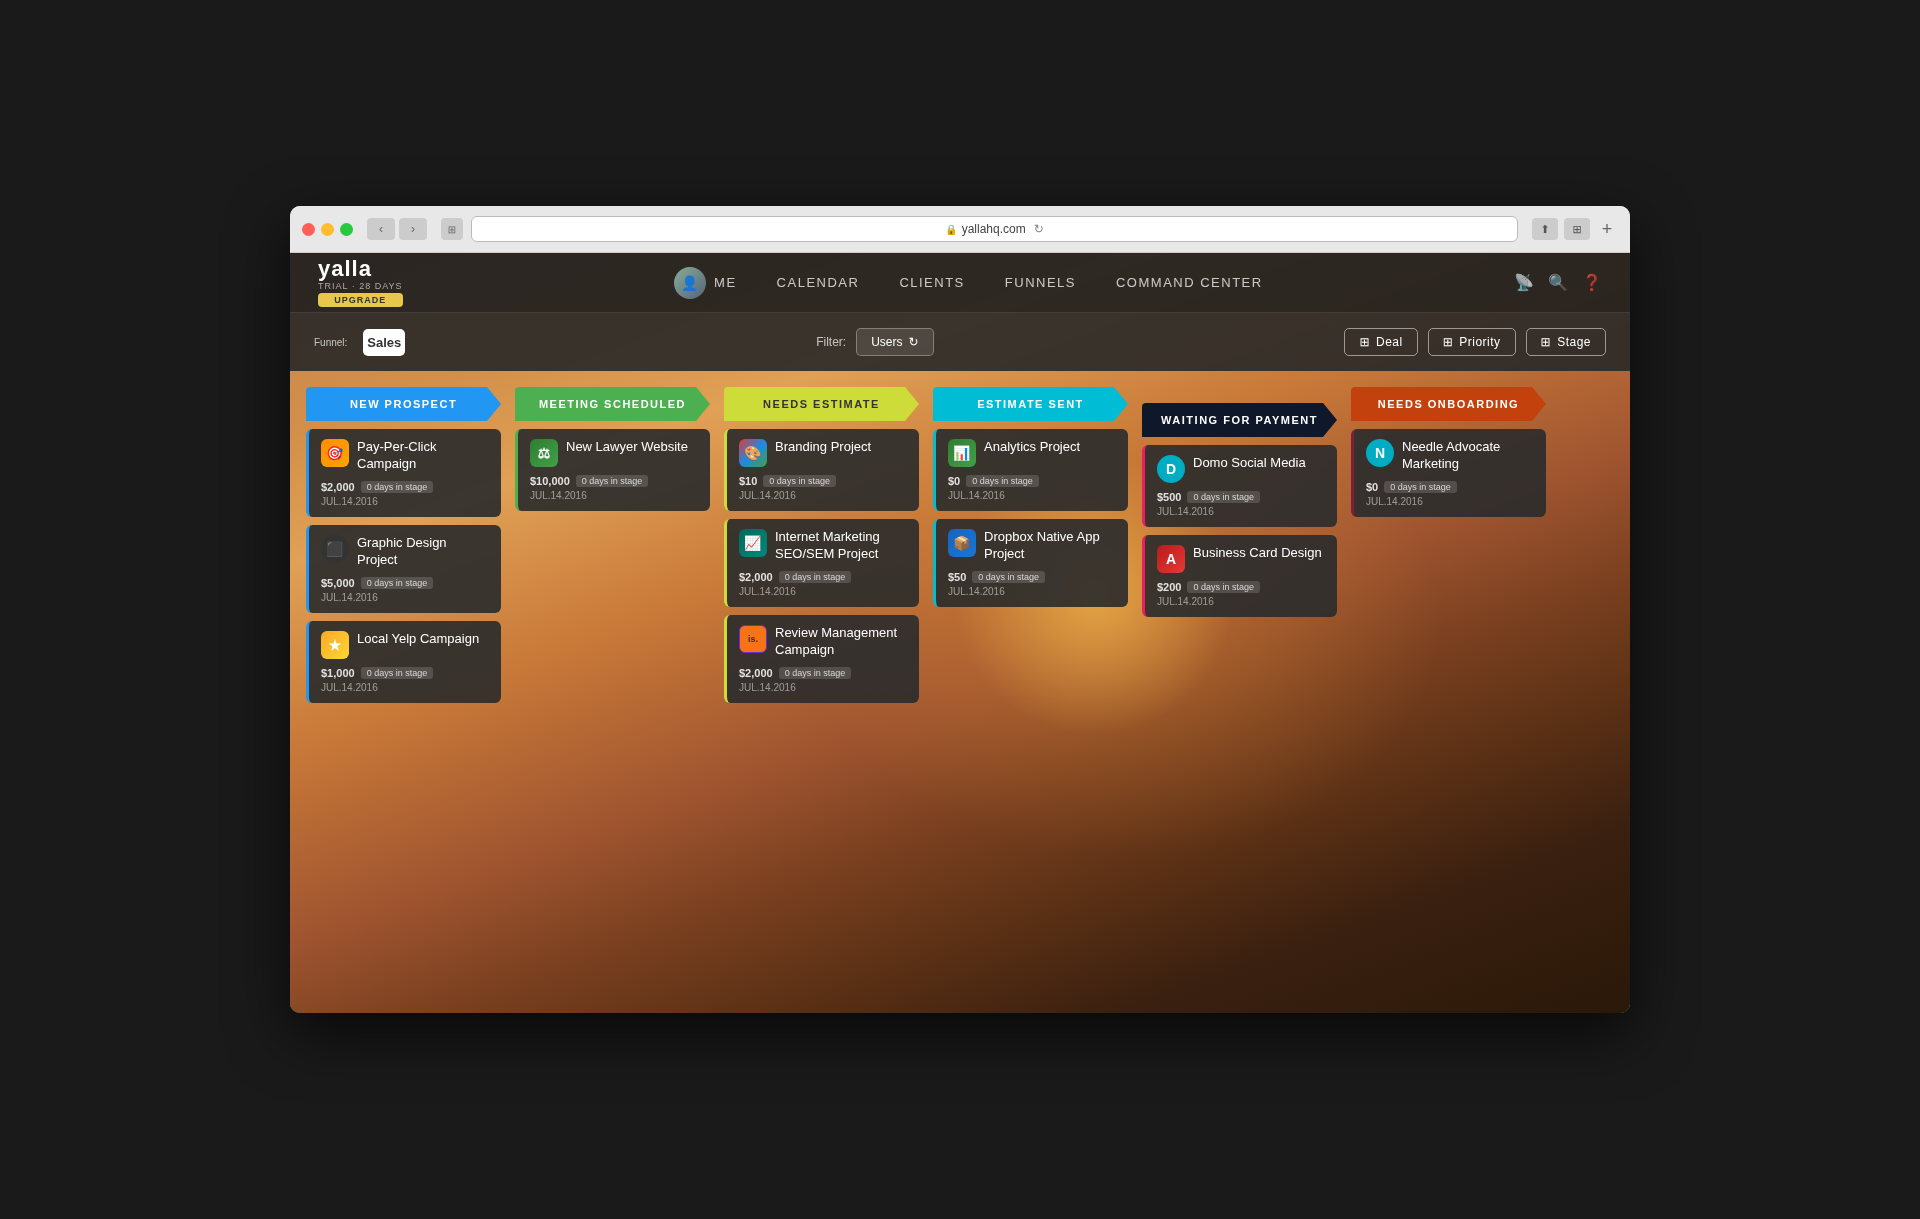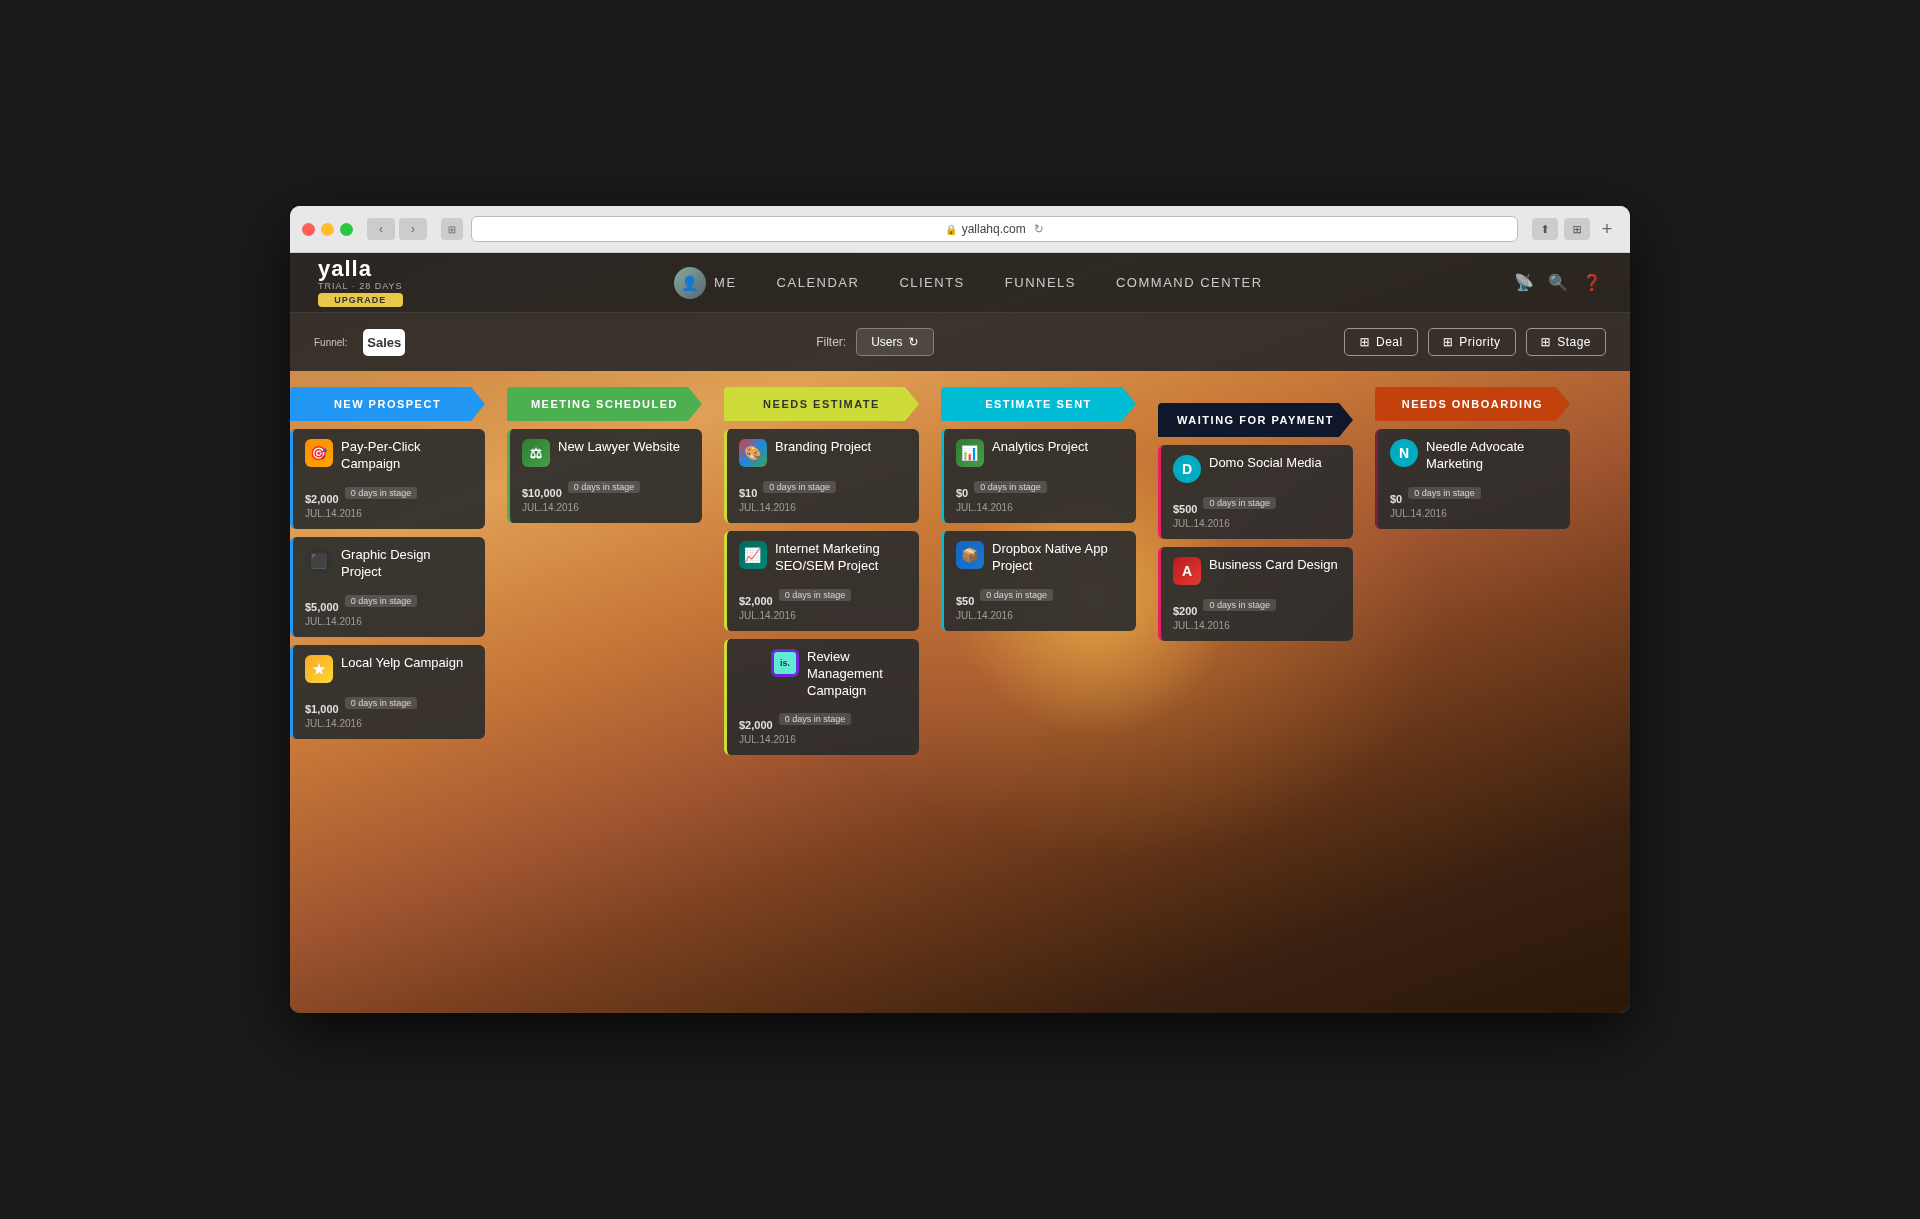--- a/index.html
+++ b/index.html
@@ -301,22 +301,22 @@
       align-items: center;
       gap: 6px;
       letter-spacing: 0.5px;
     }
 
     
     .kanban-board {
       position: relative;
       z-index: 5;
       display: flex;
-      gap: 12px;
-      padding: 16px 0 0;
+      gap: 4px;
+      padding: 16px 16px 0;
       overflow-x: auto;
     }
 
     .kanban-column {
       min-width: 195px;
       max-width: 195px;
       margin-right: 10px;
       flex-shrink: 0;
     }
 
@@ -382,39 +382,38 @@
     }
     .card-icon.orange { background: linear-gradient(135deg, #ff8c00, #ffa500); }
     .card-icon.green { background: linear-gradient(135deg, #2e7d32, #43a047); }
     .card-icon.blue { background: linear-gradient(135deg, #1565c0, #1976d2); }
     .card-icon.multicolor { background: linear-gradient(135deg, #e53935, #1e88e5, #43a047); }
     .card-icon.teal { background: linear-gradient(135deg, #00695c, #00897b); }
     .card-icon.black-circle { background: #333; border-radius: 50%; }
     .card-icon.yellow-icon { background: linear-gradient(135deg, #f9a825, #fdd835); }
     .card-icon.red { background: linear-gradient(135deg, #b71c1c, #e53935); }
     .card-icon.teal-circle { background: #00ACC1; border-radius: 50%; }
-    .card-icon.is-icon { background: #5eead4; color: #333; font-size: 9px; border: 3px solid #6d28d9; font-weight: 900; margin-left: 32px; }
+    .card-icon.is-icon { background: #f97316; color: #333; font-size: 9px; border: 1px solid #6d28d9; font-weight: 900; }
 
     .card-title {
       color: white;
       font-size: 13px;
       font-weight: 500;
       line-height: 1.3;
     }
     .card-meta {
       display: flex;
       align-items: center;
       gap: 6px;
       flex-wrap: wrap;
     }
     .card-amount {
       color: rgba(255,255,255,0.85);
       font-size: 11px;
       font-weight: 600;
-      margin-top: 12px;
     }
     .card-stage-badge {
       background: rgba(255,255,255,0.15);
       color: rgba(255,255,255,0.75);
       font-size: 9px;
       padding: 1px 6px;
       border-radius: 3px;
     }
     .card-date {
       color: rgba(255,255,255,0.5);

